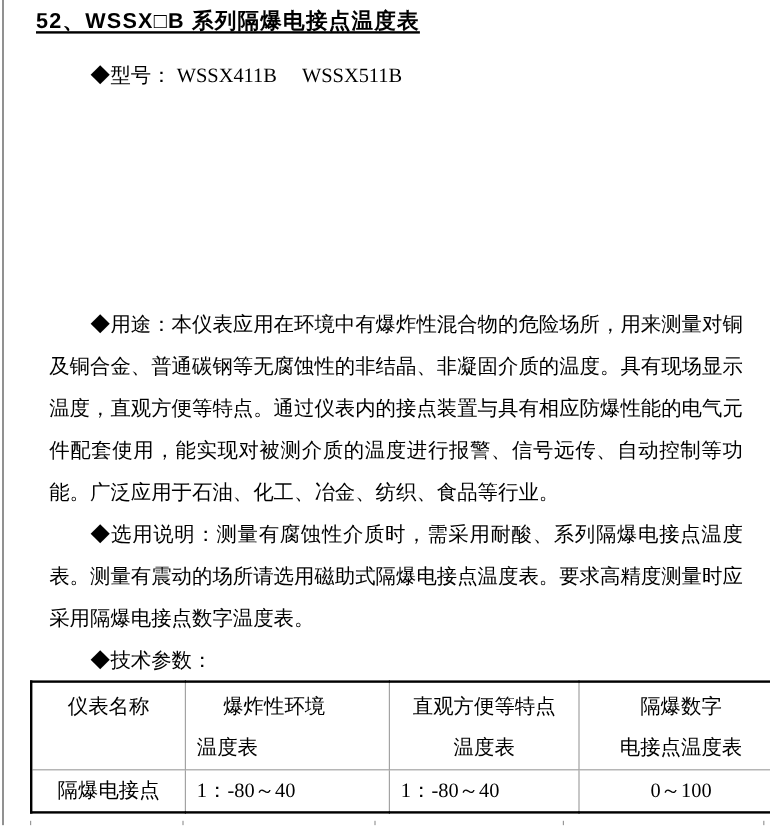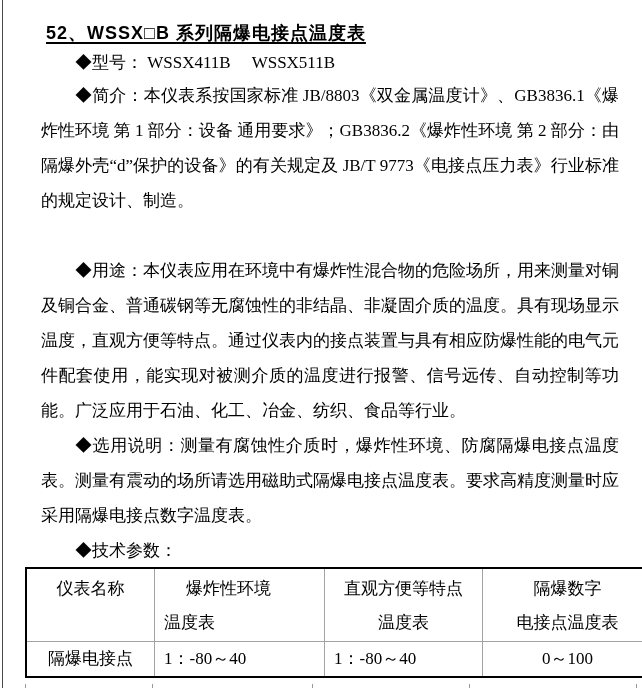--- a/index.html
+++ b/index.html
@@ -21,21 +21,21 @@
     left: 2px;
     top: 0;
     width: 1px;
     height: 688px;
     background: #4a4a4a;
   }
   .doc-title {
     position: absolute;
     left: 30px;
     top: 5px;
-    margin: 16px;
+    margin: 0;
     font-family: "Liberation Sans", sans-serif;
     font-weight: bold;
     font-size: 18px;
     line-height: 24px;
     letter-spacing: 1px;
     color: #000;
     text-decoration: underline;
     text-decoration-thickness: 2px;
     text-underline-offset: 3px;
   }
@@ -101,23 +101,22 @@
 </style>
 </head>
 <body>
 
 <div class="page">
   <div class="page-edge"></div>
 
   <h1 class="doc-title">52、WSSX□B 系列隔爆电接点温度表</h1>
 
   <p class="para p-model">◆型号： WSSX411B　 WSSX511B</p>
-  <p class="para p-intro">◆简介：本仪表系按国家标准 JB/8803《双金属温度计》、GB3836.1《爆炸性环境 第 1 部分：设备 通用要求》；GB3836.2《爆炸性环境 第 2 部分：由隔爆外壳“d”保护的设备》的有关规定及 JB/T 9773《电接点压力表》行业标准的规定设计、制造。</p>
   <p class="para p-usage">◆用途：本仪表应用在环境中有爆炸性混合物的危险场所，用来测量对铜及铜合金、普通碳钢等无腐蚀性的非结晶、非凝固介质的温度。具有现场显示温度，直观方便等特点。通过仪表内的接点装置与具有相应防爆性能的电气元件配套使用，能实现对被测介质的温度进行报警、信号远传、自动控制等功能。广泛应用于石油、化工、冶金、纺织、食品等行业。</p>
-  <p class="para p-select">◆选用说明：测量有腐蚀性介质时，爆炸性环境、防腐隔爆电接点温度表。测量有震动的场所请选用磁助式隔爆电接点温度表。要求高精度测量时应采用隔爆电接点数字温度表。</p>
+  <p class="para p-select">◆选用说明：测量有腐蚀性介质时，需采用耐酸、系列隔爆电接点温度表。测量有震动的场所请选用磁助式隔爆电接点温度表。要求高精度测量时应采用隔爆电接点数字温度表。</p>
   <p class="para p-tech">◆技术参数：</p>
 
   <table class="spec-table">
     <tbody>
       <tr class="hrow">
         <td class="col1 cell-center">
           <span class="hline">仪表名称</span>
         </td>
         <td class="col2 cell-left">
           <span class="hline-indent">爆炸性环境</span>

